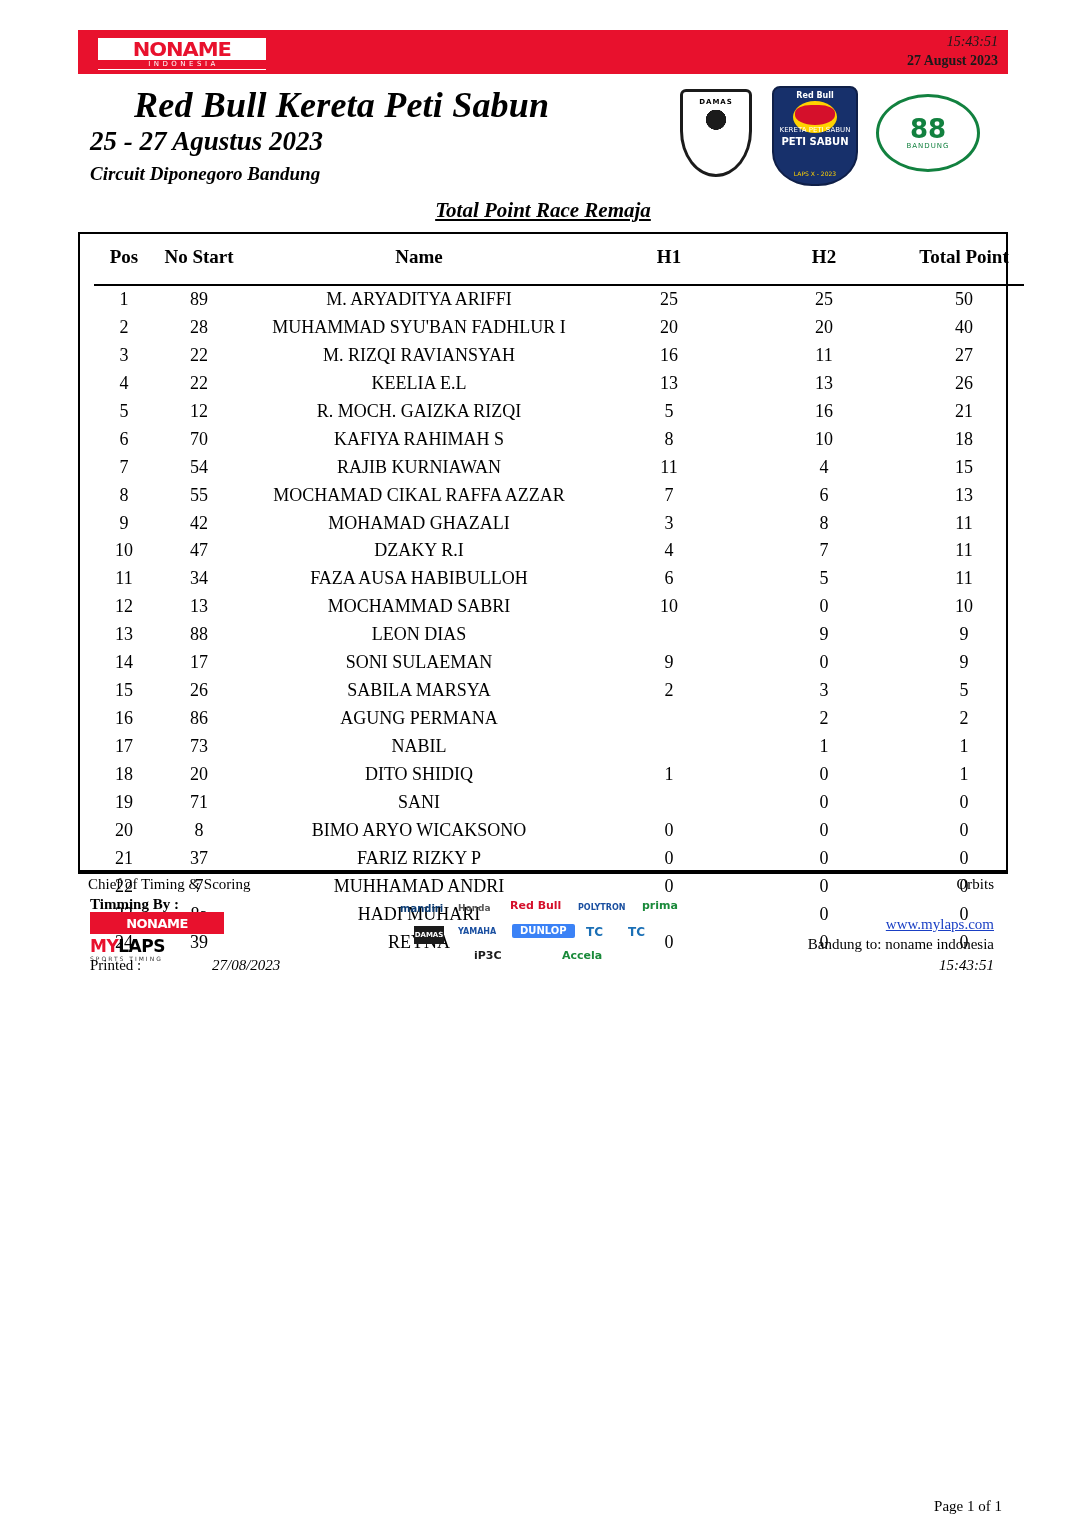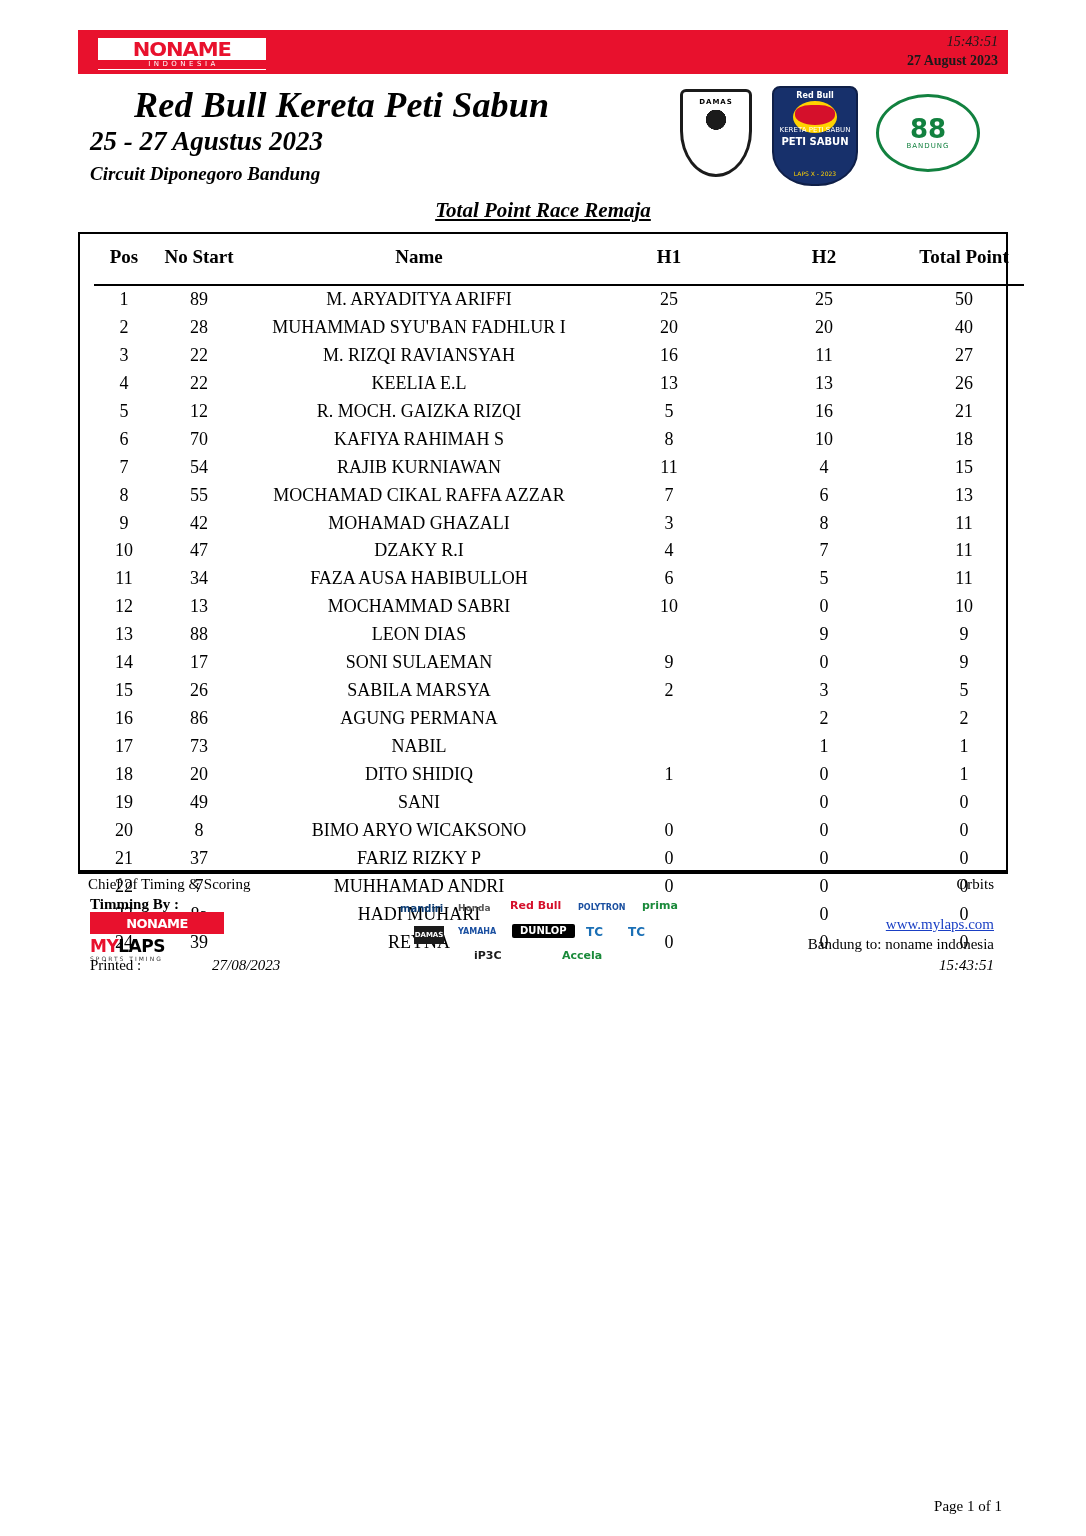--- a/index.html
+++ b/index.html
@@ -427,21 +427,21 @@
     left: 110px; top: 2px; color: #d5102b; font-size: 11px;
   }
   .sp.polytron { left: 178px; top: 6px; color: #1a4fa0; font-size: 8px; }
   .sp.prima { left: 242px; top: 2px; color: #1a8a3a; font-size: 11px; }
   .sp.dark-sq {
     left: 14px; top: 28px; width: 30px; height: 18px; background: #1b1b1b;
     color: #fff; font-size: 7px; display: flex; align-items: center; justify-content: center;
   }
   .sp.yamaha { left: 58px; top: 30px; color: #1a4fa0; font-size: 8px; }
   .sp.dunlop {
-    left: 112px; top: 26px; background: #000000; color: #fff; font-size: 10px;
+    left: 112px; top: 26px; background: #3b82f6; color: #fff; font-size: 10px;
     padding: 2px 8px; border-radius: 2px;
   }
   .sp.tc1 { left: 186px; top: 28px; color: #1a6fb5; font-size: 12px; }
   .sp.tc2 { left: 228px; top: 28px; color: #1a6fb5; font-size: 12px; }
   .sp.ipsc { left: 56px; top: 52px; color: #1b1b1b; font-size: 11px; margin-left: 18px; }
   .sp.accela { left: 162px; top: 52px; color: #1a8a3a; font-size: 11px; }
 
   .mylaps-url {
     position: absolute;
     right: 84px;
@@ -680,21 +680,21 @@
         <tr>
           <td>18</td>
           <td>20</td>
           <td class="name-cell">DITO SHIDIQ</td>
           <td>1</td>
           <td>0</td>
           <td>1</td>
         </tr>
         <tr>
           <td>19</td>
-          <td>49</td>
+          <td>71</td>
           <td class="name-cell">SANI</td>
           <td></td>
           <td>0</td>
           <td>0</td>
         </tr>
         <tr>
           <td>20</td>
           <td>8</td>
           <td class="name-cell">BIMO ARYO WICAKSONO</td>
           <td>0</td>

